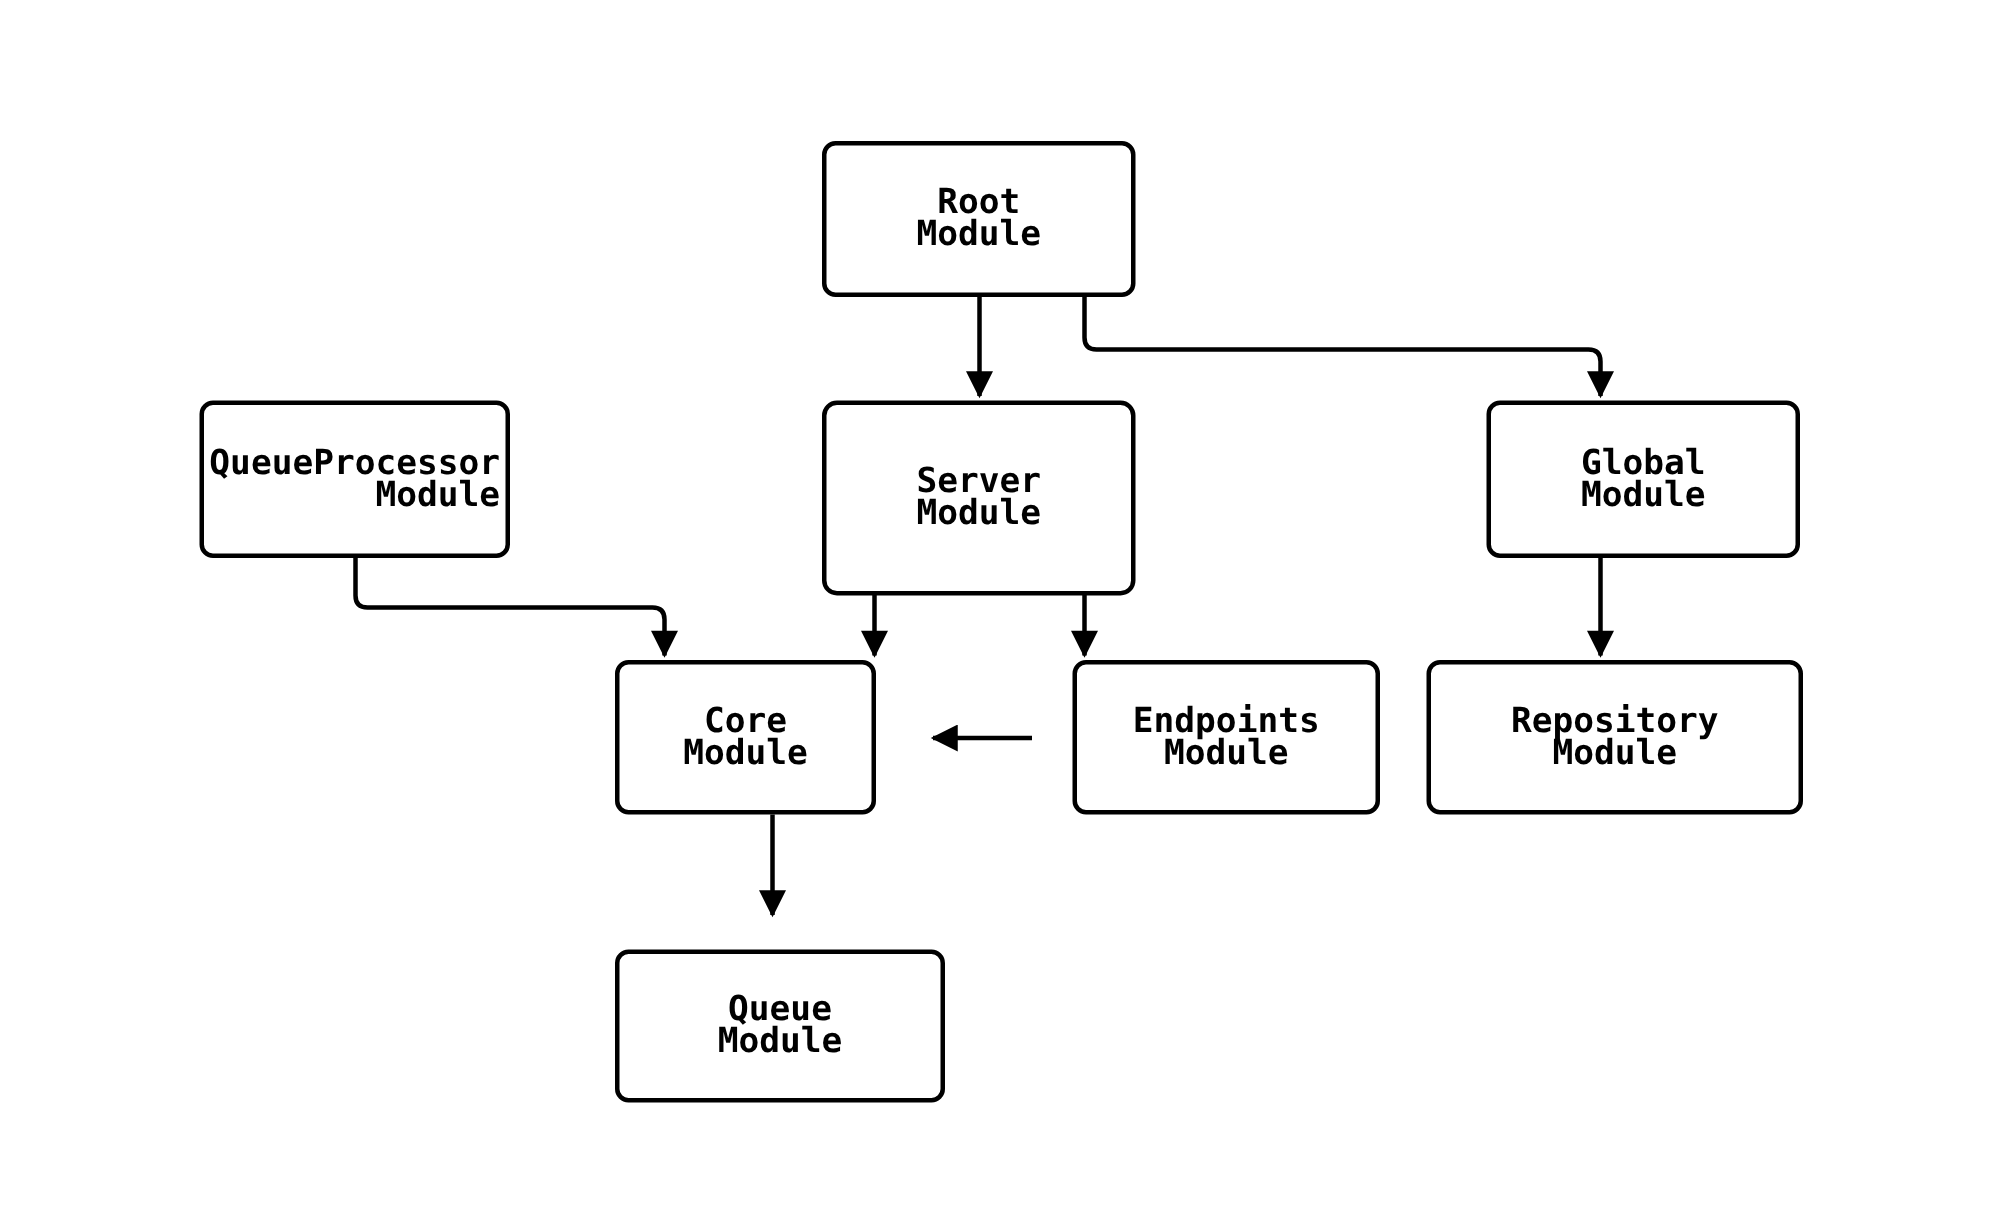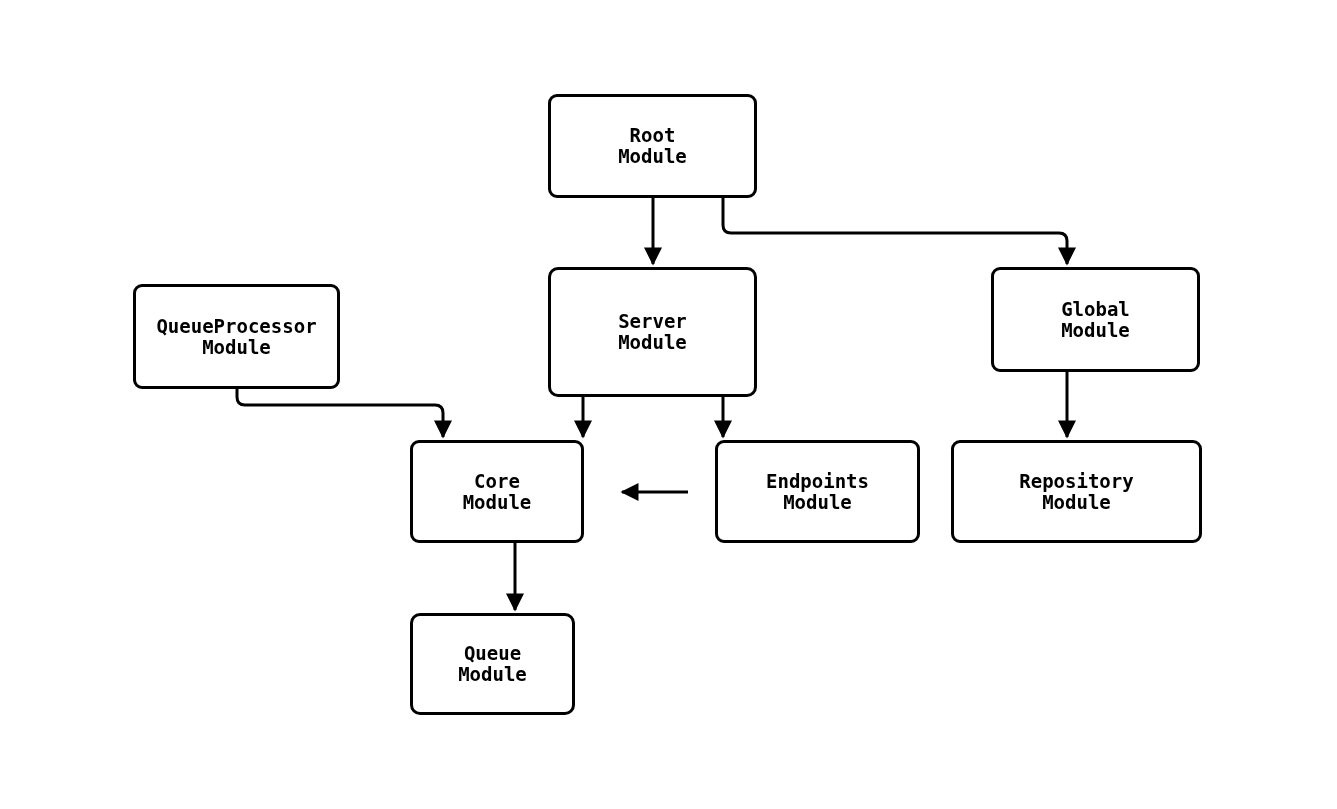--- a/index.html
+++ b/index.html
@@ -32,21 +32,21 @@
     box-sizing: border-box;
     border: 3px solid #000000;
     border-radius: 9px;
     background: #ffffff;
     display: flex;
     align-items: center;
     justify-content: center;
     text-align: center;
     font-family: "DejaVu Sans Mono", "Liberation Mono", monospace;
     font-weight: bold;
-    font-size: 19px;
+    font-size: 23px;
     line-height: 21px;
     color: #000000;
   }
   .node-label {
     white-space: pre-line;
   }
 </style>
 </head>
 <body>
 
@@ -74,21 +74,21 @@
     <path class="edge" d="M688,492 H622" marker-end="url(#arrowhead)" aria-label="Endpoints Module to Core Module"></path>
 
     <path class="edge" d="M515,543 V610" marker-end="url(#arrowhead)" aria-label="Core Module to Queue Module"></path>
   </svg>
 
   <div class="node" style="left:548px; top:94px; width:209px; height:104px;">
     <span class="node-label">Root
 Module</span>
   </div>
 
-  <div class="node" style="left:133px; top:284px; width:207px; height:105px;">
+  <div class="node" style="left:133px; top:267px; width:207px; height:105px;text-align:right;">
     <span class="node-label">QueueProcessor
 Module</span>
   </div>
 
   <div class="node" style="left:548px; top:267px; width:209px; height:130px;border-radius:10px;">
     <span class="node-label">Server
 Module</span>
   </div>
 
   <div class="node" style="left:963px; top:267px; width:209px; height:105px;margin-left:28px;">
@@ -104,18 +104,18 @@
   <div class="node" style="left:715px; top:440px; width:205px; height:103px;">
     <span class="node-label">Endpoints
 Module</span>
   </div>
 
   <div class="node" style="left:927px; top:440px; width:251px; height:103px;margin-left:24px;">
     <span class="node-label">Repository
 Module</span>
   </div>
 
-  <div class="node" style="left:410px; top:613px; width:165px; height:102px;border-radius:10px;">
+  <div class="node" style="left:410px; top:633px; width:220px; height:102px;">
     <span class="node-label">Queue
 Module</span>
   </div>
 
 </div>
 
 </body></html>

